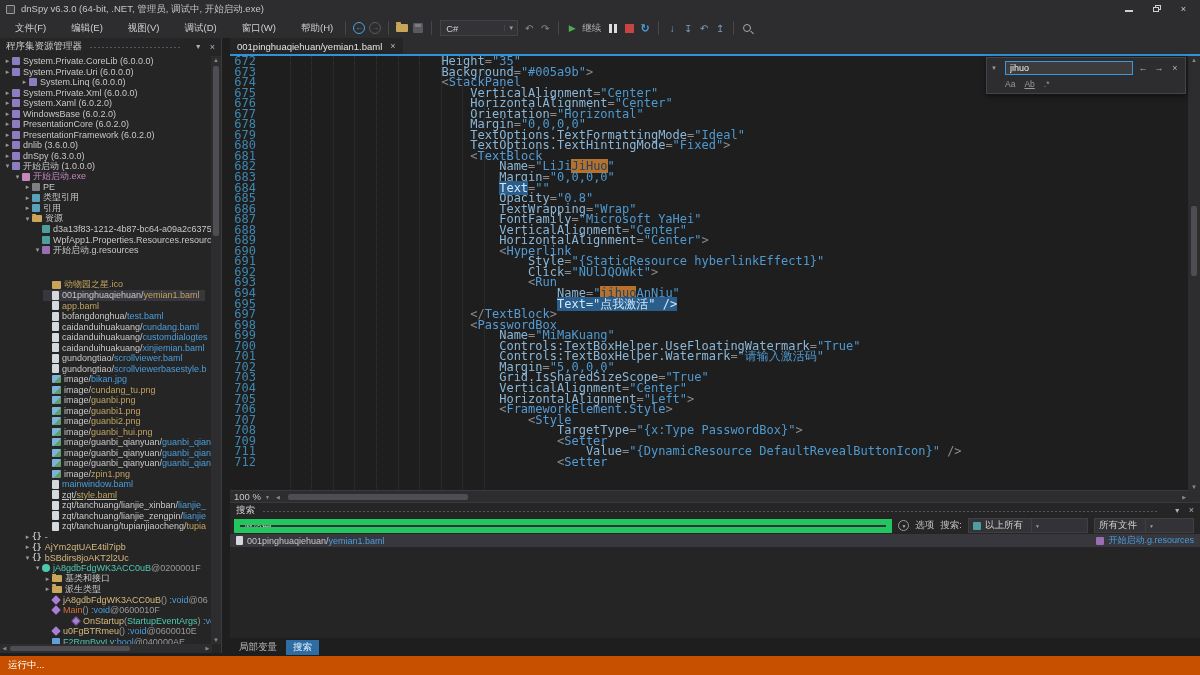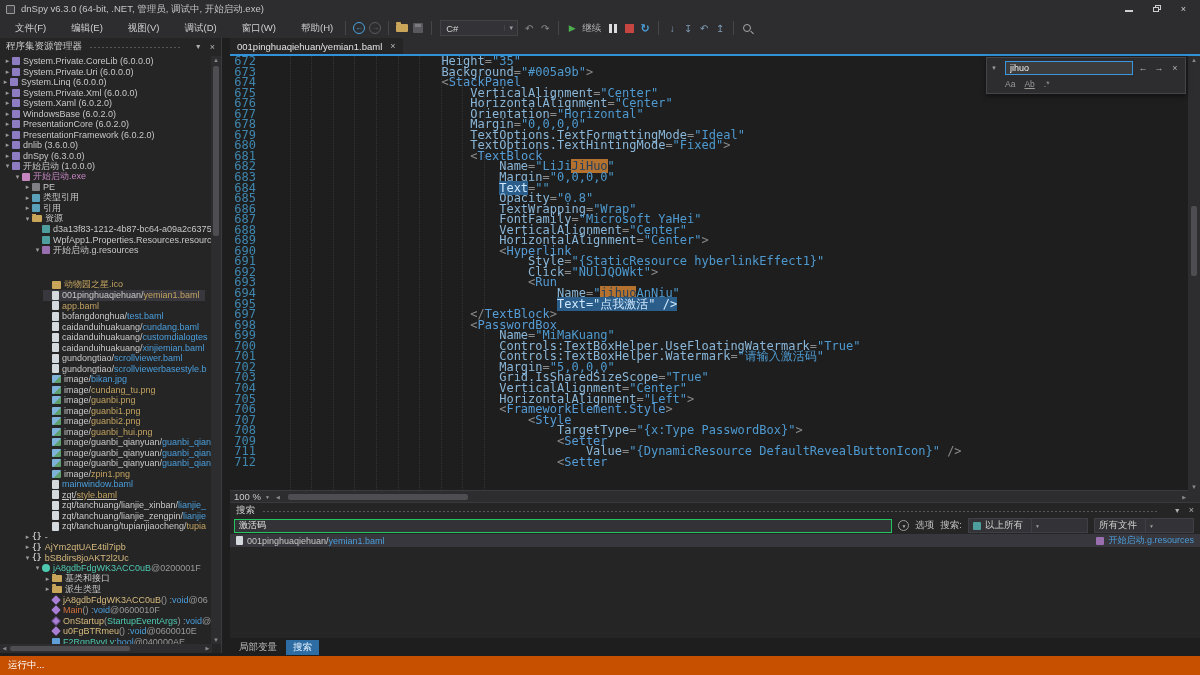--- a/index.html
+++ b/index.html
@@ -101,21 +101,21 @@
 .fb-chev{color:#9a9a9a;font-size:6px;width:10px}
 #find-input{flex:1;height:14px;background:#3c3c3c;border:1px solid #3a96dd;color:#f0f0f0;font-size:9px;padding:0 4px;font-family:"Liberation Sans",sans-serif}
 .fb-btn{color:#b0b0b0;font-size:9px;width:12px;text-align:center}
 .fb-toggles{display:flex;gap:9px;padding-left:14px;align-items:center;height:15px}
 .fb-tg{color:#9a9a9a;font-size:8.5px}
 .fb-tg.ww{text-decoration:underline}
 
 #bottompanel{position:relative;height:136px;background:#252526;border-top:1px solid #3a3a3e}
 .bp-head{height:14px;display:flex;align-items:center;padding:0 6px;color:#d0d0d0}
 .bp-search{height:17px;display:flex;align-items:center;padding:0 4px;gap:6px}
-#bp-input{flex:1;height:14px;background:#333337;border:1px solid #22c55e;color:#e8e8e8;font-size:9px;padding:0 4px;font-family:"Liberation Sans",sans-serif}
+#bp-input{flex:1;height:14px;background:#333337;border:6px solid #22c55e;color:#e8e8e8;font-size:9px;padding:0 4px;font-family:"Liberation Sans",sans-serif}
 .circle-chev{width:11px;height:11px;border:1px solid #9a9a9a;border-radius:50%;display:flex;align-items:center;justify-content:center;color:#b0b0b0;font-size:5px}
 .bp-lbl{color:#c0c0c0}
 .bp-combo{height:15px;background:#333337;border:1px solid #3f3f46;display:flex;align-items:center;padding-left:4px;gap:4px}
 .bp-combo .cv{color:#d0d0d0}
 .bp-combo .caret{width:12px;border-left:1px solid #3f3f46;text-align:center;color:#9a9a9a;font-size:5px;align-self:stretch;line-height:14px;margin-left:4px}
 .sc-ico{width:8px;height:8px;background:#4f9e9e;border-radius:1px}
 .bp-result{height:13px;display:flex;align-items:center;background:#37373d;padding:0 6px;font-size:9px}
 .bp-result .ti{margin-right:4px}
 .bp-loc{margin-left:auto;display:flex;align-items:center;gap:4px;color:#4a9edb}
 .res-ico{width:8px;height:8px;background:#9a6fb0;border-radius:1px}
@@ -207,21 +207,21 @@
           <span class="c-w">System.Private.CoreLib (6.0.0.0)</span>
         </span>
       </div>
       <div class="trow" style="padding-left: 3px;">
         <span class="rowc">
           <span class="twisty">▸</span>
           <span class="ti ti-box ti-asm"></span>
           <span class="c-w">System.Private.Uri (6.0.0.0)</span>
         </span>
       </div>
-      <div class="trow" style="padding-left: 1px; align-items: flex-end;">
+      <div class="trow" style="padding-left: 20px; align-items: flex-end;">
         <span class="rowc">
           <span class="twisty">▸</span>
           <span class="ti ti-box ti-asm"></span>
           <span class="c-w">System.Linq (6.0.0.0)</span>
         </span>
       </div>
       <div class="trow" style="padding-left: 3px;">
         <span class="rowc">
           <span class="twisty">▸</span>
           <span class="ti ti-box ti-asm"></span>
@@ -578,21 +578,21 @@
       <div class="trow" style="padding-left: 43px;">
         <span class="rowc">
           <span class="twisty"></span>
           <span class="ti ti-mth"></span>
           <span class="c-orange">Main</span>
           <span class="c-dim">() : </span>
           <span class="c-b">void</span>
           <span class="c-dim"> @0600010F</span>
         </span>
       </div>
-      <div class="trow" style="padding-left: 43px;">
+      <div class="trow" style="padding-left: 63px;">
         <span class="rowc">
           <span class="twisty"></span>
           <span class="ti ti-mths"></span>
           <span class="c-y">OnStartup</span>
           <span class="c-dim">(</span>
           <span class="c-teal">StartupEventArgs</span>
           <span class="c-dim">) : </span>
           <span class="c-b">void</span>
           <span class="c-dim"> @</span>
         </span>

